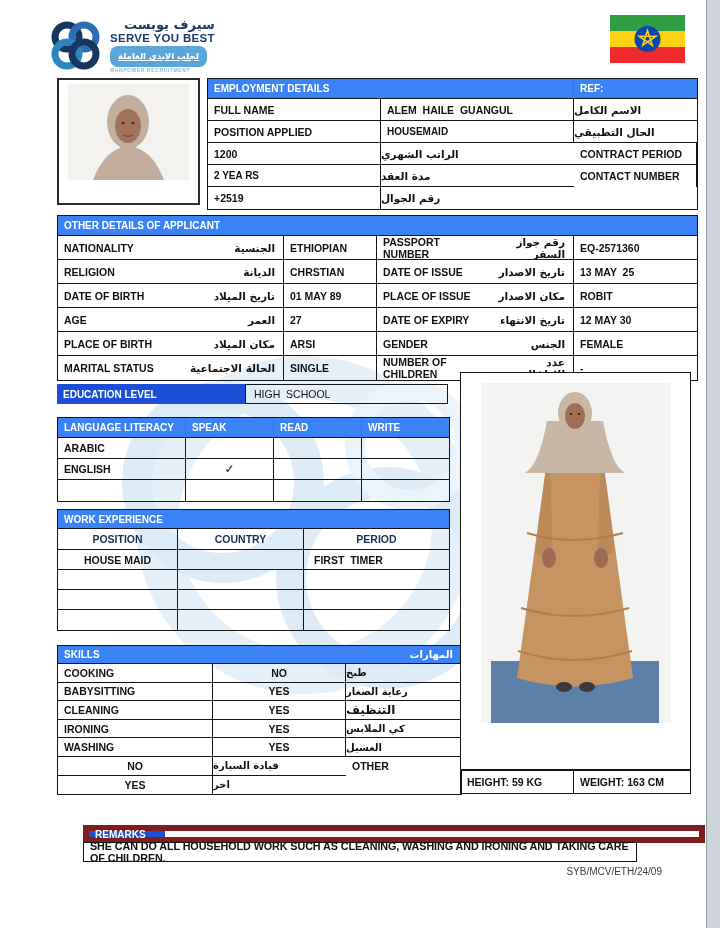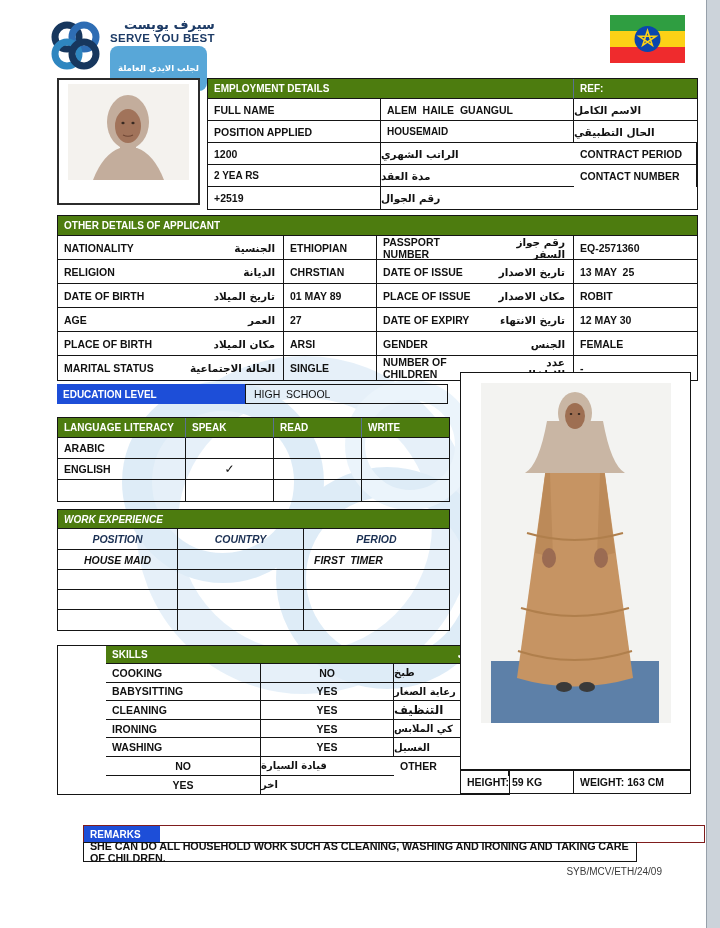--- a/index.html
+++ b/index.html
@@ -11,49 +11,49 @@
   .b { font-weight:bold; }
   .ar { font-family:"DejaVu Sans", sans-serif; direction:rtl; }
   .pre { white-space:pre; }
 
   
   .tbl { display:grid; border:1.6px solid #151515; background:transparent; }
   .tbl > div { border-right:1px solid #151515; border-bottom:1px solid #151515;
                display:flex; align-items:center; overflow:hidden; font-size:10.5px; }
   .tbl > .lc { border-right:none; }
   .tbl > .lr { border-bottom:none; }
-  .tbl > .hdr { background:#4d7c0f; color:#fff; font-weight:bold; font-size:10px;
+  .tbl > .hdr { background:#3b82f6; color:#fff; font-weight:bold; font-size:10px;
                 border-right-color:#5a7191; border-bottom-color:#151515; }
   .padl { padding-left:6px; }
   .padlr { padding-left:6px; padding-right:8px; }
   .cc { justify-content:center; }
   .er { justify-content:flex-end; padding-right:8px; }
   .sb { justify-content:space-between; }
 
   .scan-edge { left:706px; top:0; width:14px; height:928px; background:#ccd3da; border-left:1px solid #97a0aa; z-index:3; }
 
   
   .logo-wrap { left:46px; top:16px; width:240px; height:62px; display:flex; gap:6px; }
   .logo-text { padding-top:2px; line-height:1.05; }
   .logo-ar { color:#1d3b66; font-size:13px; font-weight:bold; }
   .logo-en { color:#1d3b66; font-size:11.5px; font-weight:bold; letter-spacing:0.3px; }
   .logo-pill { display:inline-block; background:#58a7d8; color:#fff; font-size:8.5px; font-weight:bold;
-               border-radius:8px; padding:18px 8px; margin-top:2px; }
+               border-radius:8px; padding:6px 8px; margin-top:2px;text-decoration:underline; }
   .logo-sub { color:#8cb9dd; font-size:5px; font-weight:bold; letter-spacing:0.6px; margin-top:1px; }
 
   .flag { left:610px; top:15px; width:75px; height:48px; }
 
   
   .portrait-box { left:57px; top:78px; width:143px; height:127px; border:2px solid #2c2c2c; background:#fff; padding:4px 9px; }
   .body-box { left:460px; top:372px; width:231px; height:398px; border:1.6px solid #151515; background:#fff; }
 
   .edu-label { left:57px; top:384px; width:188px; height:20px; display:flex; align-items:center; padding-left:6px; font-size:10px; font-weight:bold; }
   .edu-value { left:245px; top:384px; width:203px; height:20px; border:1.6px solid #151515; display:flex; align-items:center; padding-left:8px; font-weight:normal; font-size:10.5px; }
 
-  .remarks-row1 { left:83px; top:825px; width:622px; height:18px; border:1px solid #7f1d1d; display:flex; }
+  .remarks-row1 { left:83px; top:825px; width:622px; height:18px; border:6px solid #7f1d1d; display:flex; }
   .remarks-tab { width:76px; height:100%; display:flex; align-items:center; padding-left:6px; font-size:10px; font-weight:bold; }
   .remarks-row2 { left:83px; top:842px; width:554px; height:20px; border:1.6px solid #151515; display:flex; align-items:center; padding-left:6px; font-weight:bold; font-size:10.8px; letter-spacing:-0.1px; }
 
   .footer-ref { left:400px; top:866px; width:262px; text-align:right; font-size:10px; color:#3c3c3c; }
 
   .wm { left:75px; top:350px; z-index:1; }
 </style>
 </head>
 <body>
 
@@ -216,21 +216,21 @@
     <div class="cc" style="font-size:12px;">✓</div>
     <div class="cc"></div>
     <div class="cc lc"></div>
 
     <div class="b padl lr"></div>
     <div class="cc lr"></div>
     <div class="cc lr"></div>
     <div class="cc lc lr"></div>
   </div>
 
-  <div class="abs layer tbl" style="left:57px; top:509px; grid-template-columns:120px 126px 145px; grid-template-rows:19px 21px repeat(4,20px);font-style:italic;">
+  <div class="abs layer tbl" style="left:57px; top:509px; grid-template-columns:120px 126px 145px; grid-template-rows:19px 21px repeat(4,20px);">
     <div class="hdr padl lc" style="grid-column:span 3;">WORK EXPERIENCE</div>
 
     <div class="b cc" style="color:#1a2f52;">POSITION</div>
     <div class="b cc" style="color:#1a2f52;">COUNTRY</div>
     <div class="b cc lc" style="color:#1a2f52;">PERIOD</div>
 
     <div class="b cc">HOUSE MAID</div>
     <div></div>
     <div class="b padl pre lc" style="padding-left:10px;">FIRST  TIMER</div>
 
@@ -240,21 +240,21 @@
 
     <div class="b cc"></div>
     <div></div>
     <div class="lc"></div>
 
     <div class="b cc lr"></div>
     <div class="lr"></div>
     <div class="lc lr"></div>
   </div>
 
-  <div class="abs layer tbl" style="left:57px; top:645px; grid-template-columns:155px 133px 115px; grid-template-rows:18px repeat(7,18.6px);padding-left:48px;">
+  <div class="abs layer tbl" style="left:57px; top:645px; grid-template-columns:155px 133px 115px; grid-template-rows:18px repeat(7,18.6px);">
     <div class="hdr sb padlr lc" style="grid-column:span 3;">
       <span>SKILLS</span>
       <span class="ar">المهارات</span>
     </div>
 
     <div class="b padl">COOKING</div>
     <div class="b cc">NO</div>
     <div class="b ar er lc" style="font-size:10px;">طبخ</div>
 
     <div class="b padl">BABYSITTING</div>

